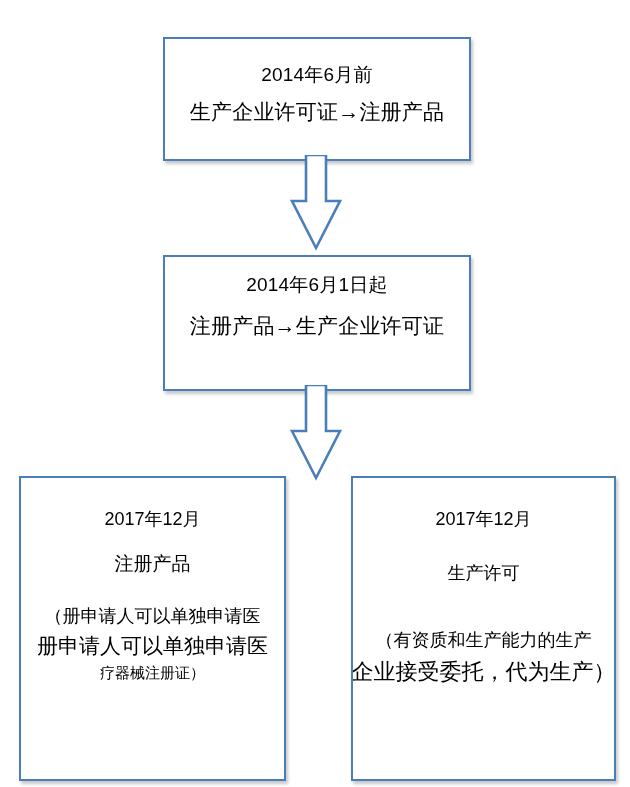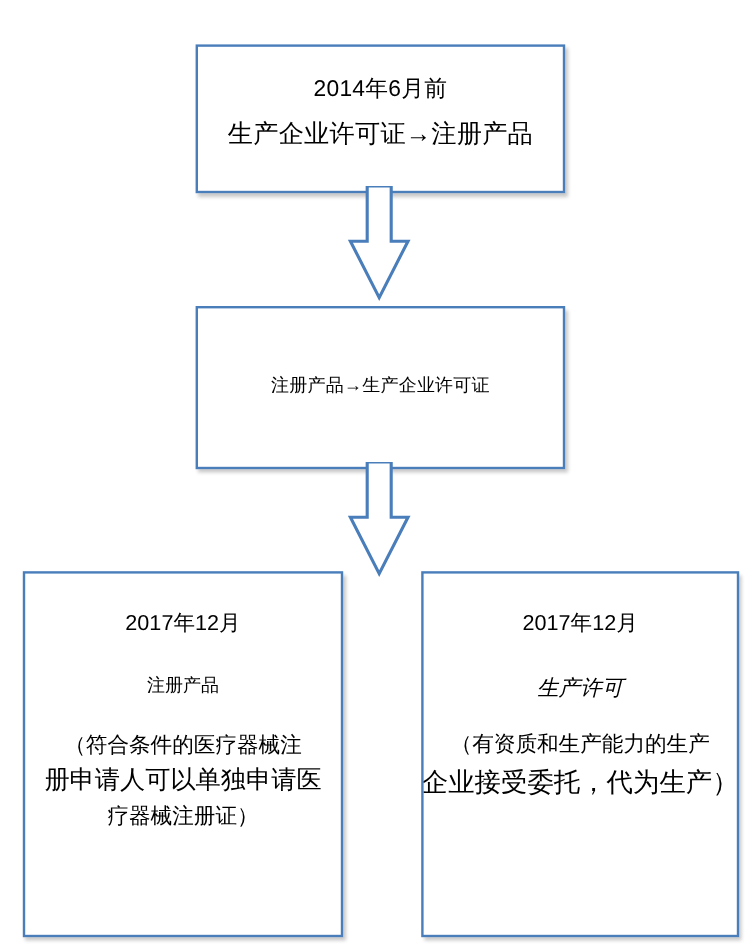--- a/index.html
+++ b/index.html
@@ -68,40 +68,40 @@
     width: 308px;
     height: 136px;
     justify-content: flex-start;
     padding-top: 17px;
   }
   #node-from2014 .title {
     font-size: 19px;
     letter-spacing: 0.2px;
   }
   #node-from2014 .detail {
-    font-size: 15px;
-    margin-top: 39px;
+    font-size: 21px;
+    margin-top: 18px;
     letter-spacing: 0.2px;
   }
 
   
   #node-register {
     left: 19px;
     top: 476px;
     width: 267px;
     height: 305px;
     justify-content: flex-start;
     padding-top: 31px;
   }
   #node-register .title {
     font-size: 18px;
   }
   #node-register .subtitle {
-    font-size: 15px;
-    margin-top: 33px;
+    font-size: 19px;
+    margin-top: 23px;
   }
   #node-register .para {
     font-size: 18px;
     margin-top: 28px;
     line-height: 1.52;
   }
 
   
   #node-manufacture {
     left: 351px;
@@ -110,25 +110,24 @@
     height: 305px;
     justify-content: flex-start;
     padding-top: 31px;
   }
   #node-manufacture .title {
     font-size: 18px;
   }
   #node-manufacture .subtitle {
     font-size: 18px;
     margin-top: 33px;
-    font-style: italic;
   }
   #node-manufacture .para {
     font-size: 18px;
-    margin-top: 24px;
+    margin-top: 44px;
     line-height: 1.52;
   }
 
   
   .arrow {
     position: absolute;
   }
   #arrow-1 { left: 286px; top: 155px; }
   #arrow-2 { left: 286px; top: 385px; }
 </style>
@@ -142,35 +141,36 @@
     <div class="node-line detail">生产企业许可证→注册产品</div>
   </div>
 
   <div class="arrow" id="arrow-1">
     <svg width="60" height="96" viewBox="0 0 60 96" xmlns="http://www.w3.org/2000/svg">
       <polygon points="20,0 40,0 40,46 54,46 30,93 6,46 20,46" fill="#ffffff" stroke="#4a7ebb" stroke-width="2.6" stroke-linejoin="miter"></polygon>
     </svg>
   </div>
 
   <div class="node" id="node-from2014">
+    <div class="node-line title">2014年6月1日起</div>
     <div class="node-line detail">注册产品→生产企业许可证</div>
   </div>
 
   <div class="arrow" id="arrow-2">
     <svg width="60" height="96" viewBox="0 0 60 96" xmlns="http://www.w3.org/2000/svg">
       <polygon points="20,0 40,0 40,46 54,46 30,93 6,46 20,46" fill="#ffffff" stroke="#4a7ebb" stroke-width="2.6" stroke-linejoin="miter"></polygon>
     </svg>
   </div>
 
   <div class="node" id="node-register">
     <div class="node-line title">2017年12月</div>
     <div class="node-line subtitle">注册产品</div>
-    <div class="node-line para">（符合条件的医疗器械注</div>
+    <div class="node-line para">（册申请人可以单独申请医</div>
     <div class="node-line" style="font-size:21px;line-height:1.52;">册申请人可以单独申请医</div>
-    <div class="node-line" style="font-size:18px;line-height:1.52;">疗器械注册证）</div>
+    <div class="node-line" style="font-size:15px;line-height:1.52;">疗器械注册证）</div>
   </div>
 
   <div class="node" id="node-manufacture">
     <div class="node-line title">2017年12月</div>
     <div class="node-line subtitle">生产许可</div>
     <div class="node-line para">（有资质和生产能力的生产</div>
     <div class="node-line" style="font-size:22px;line-height:1.52;">企业接受委托，代为生产）</div>
   </div>
 
 </div>

